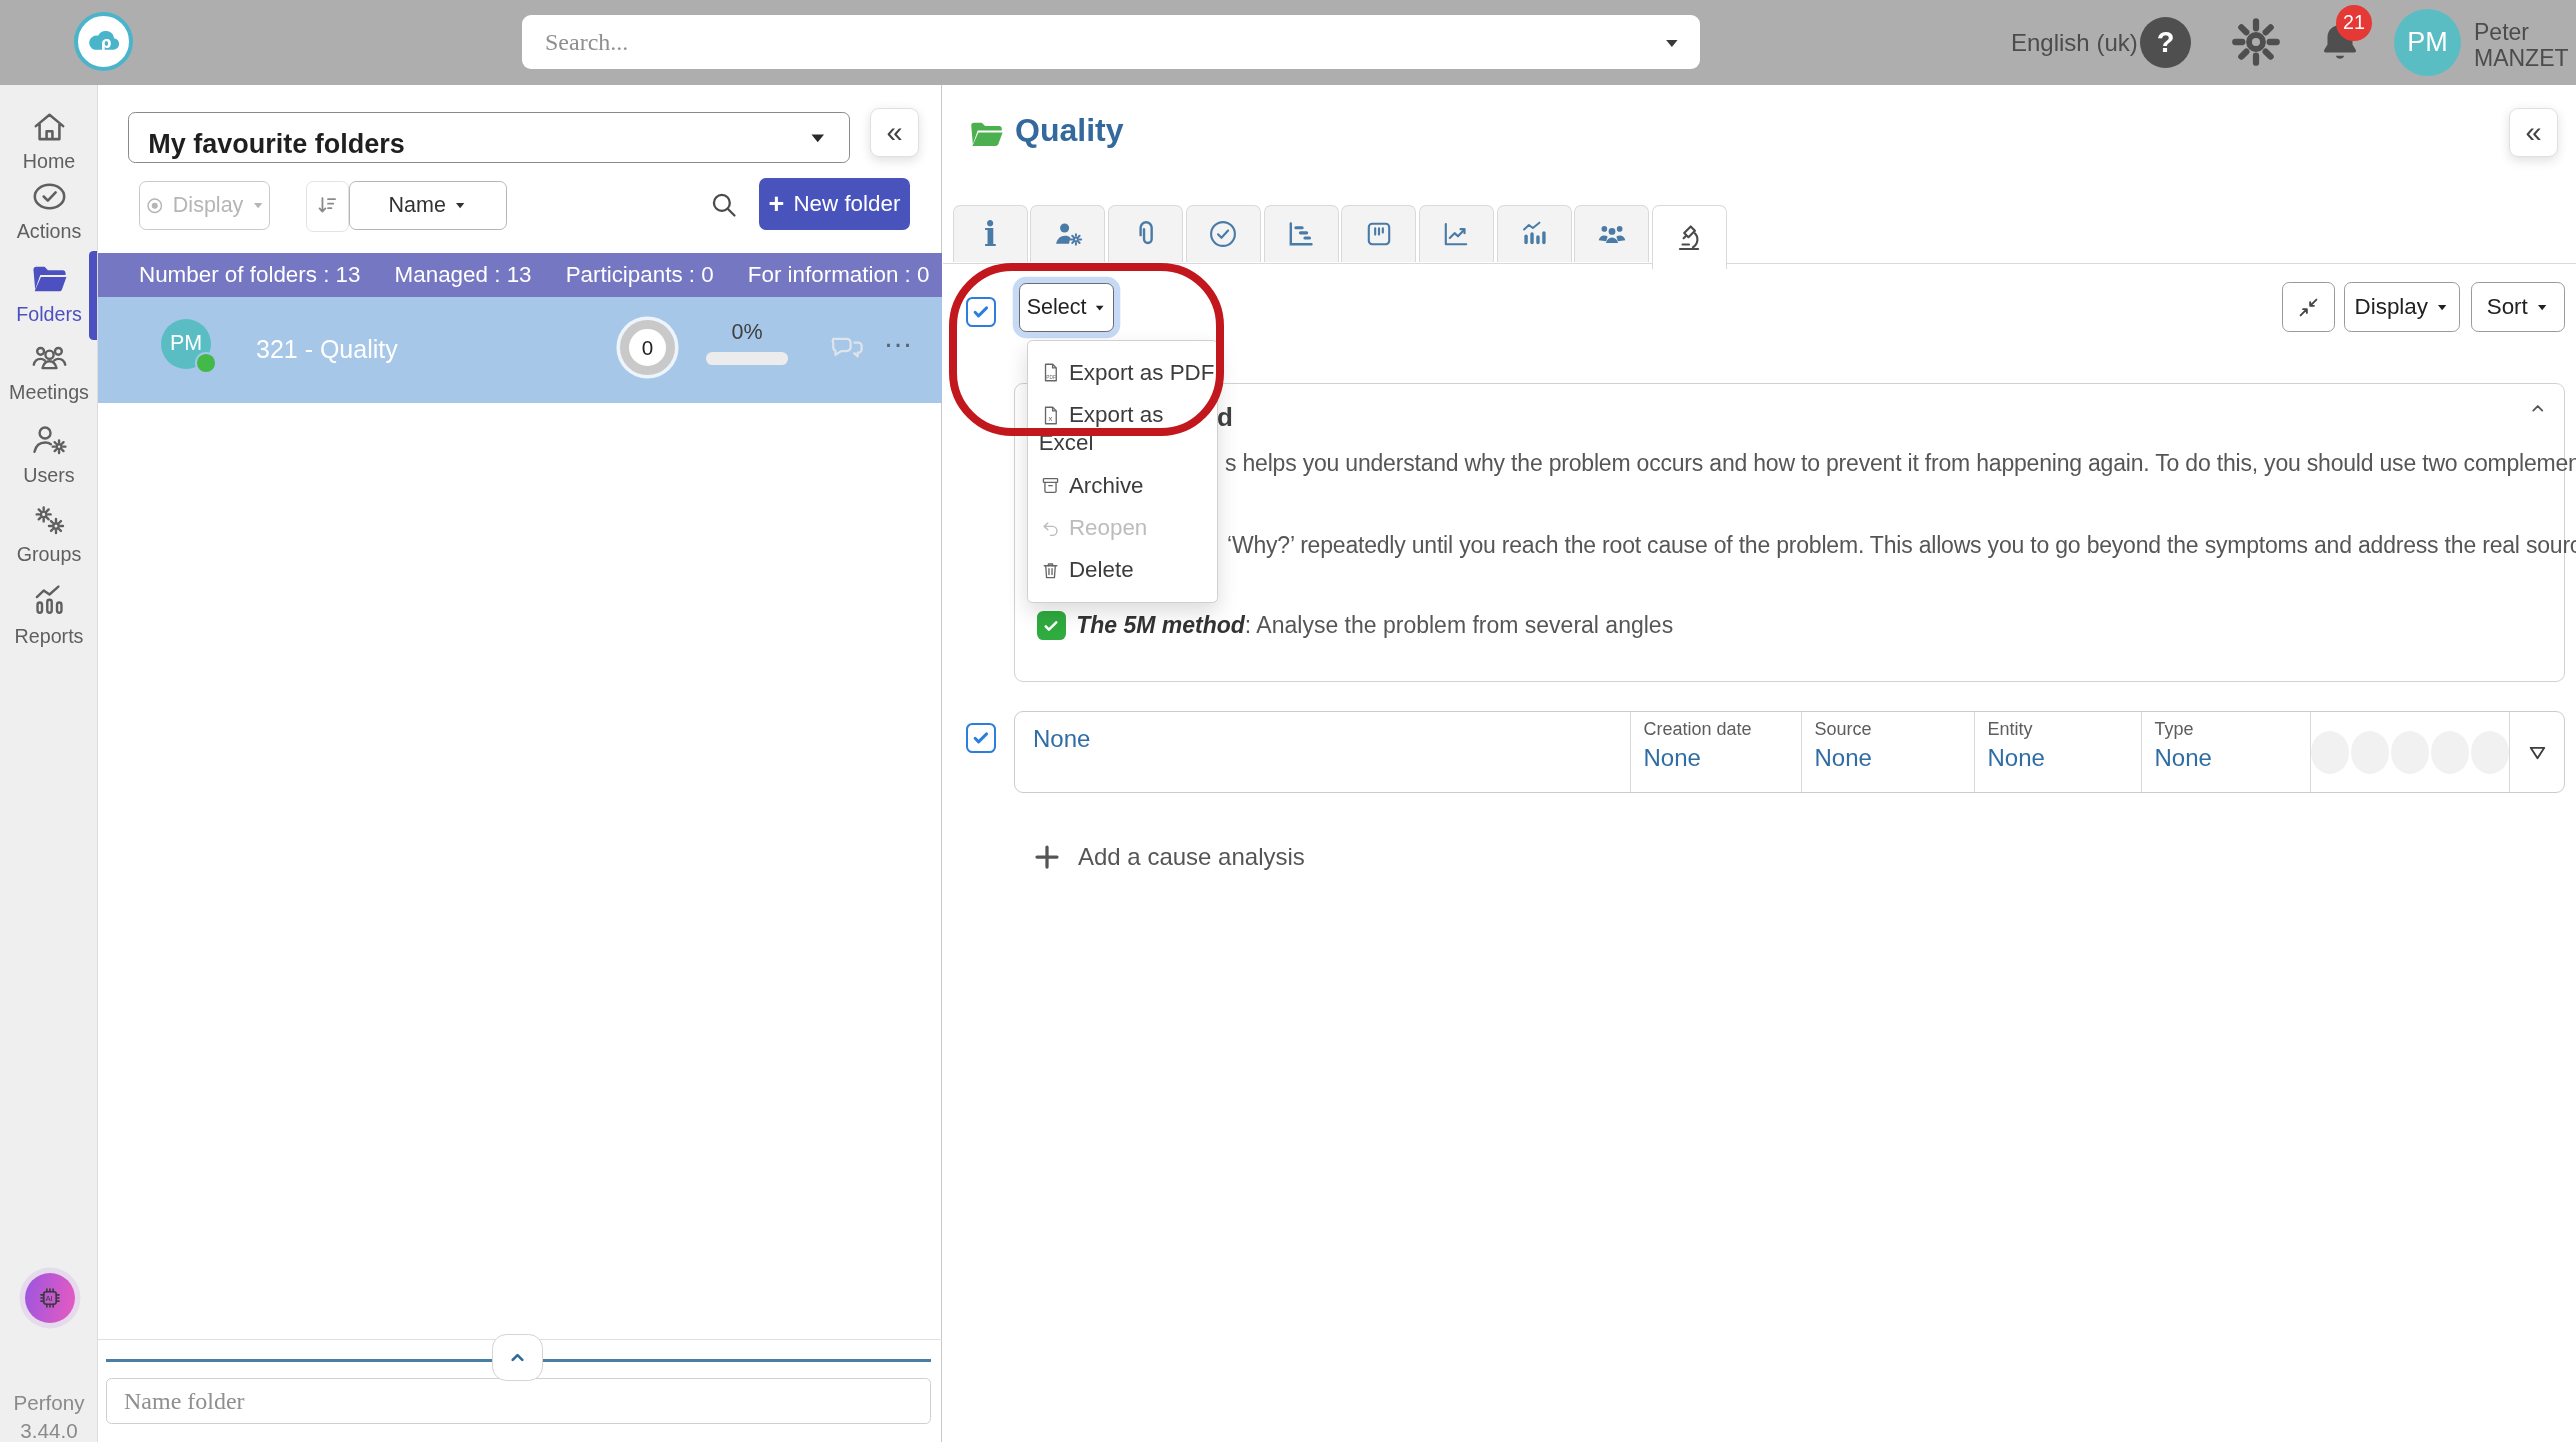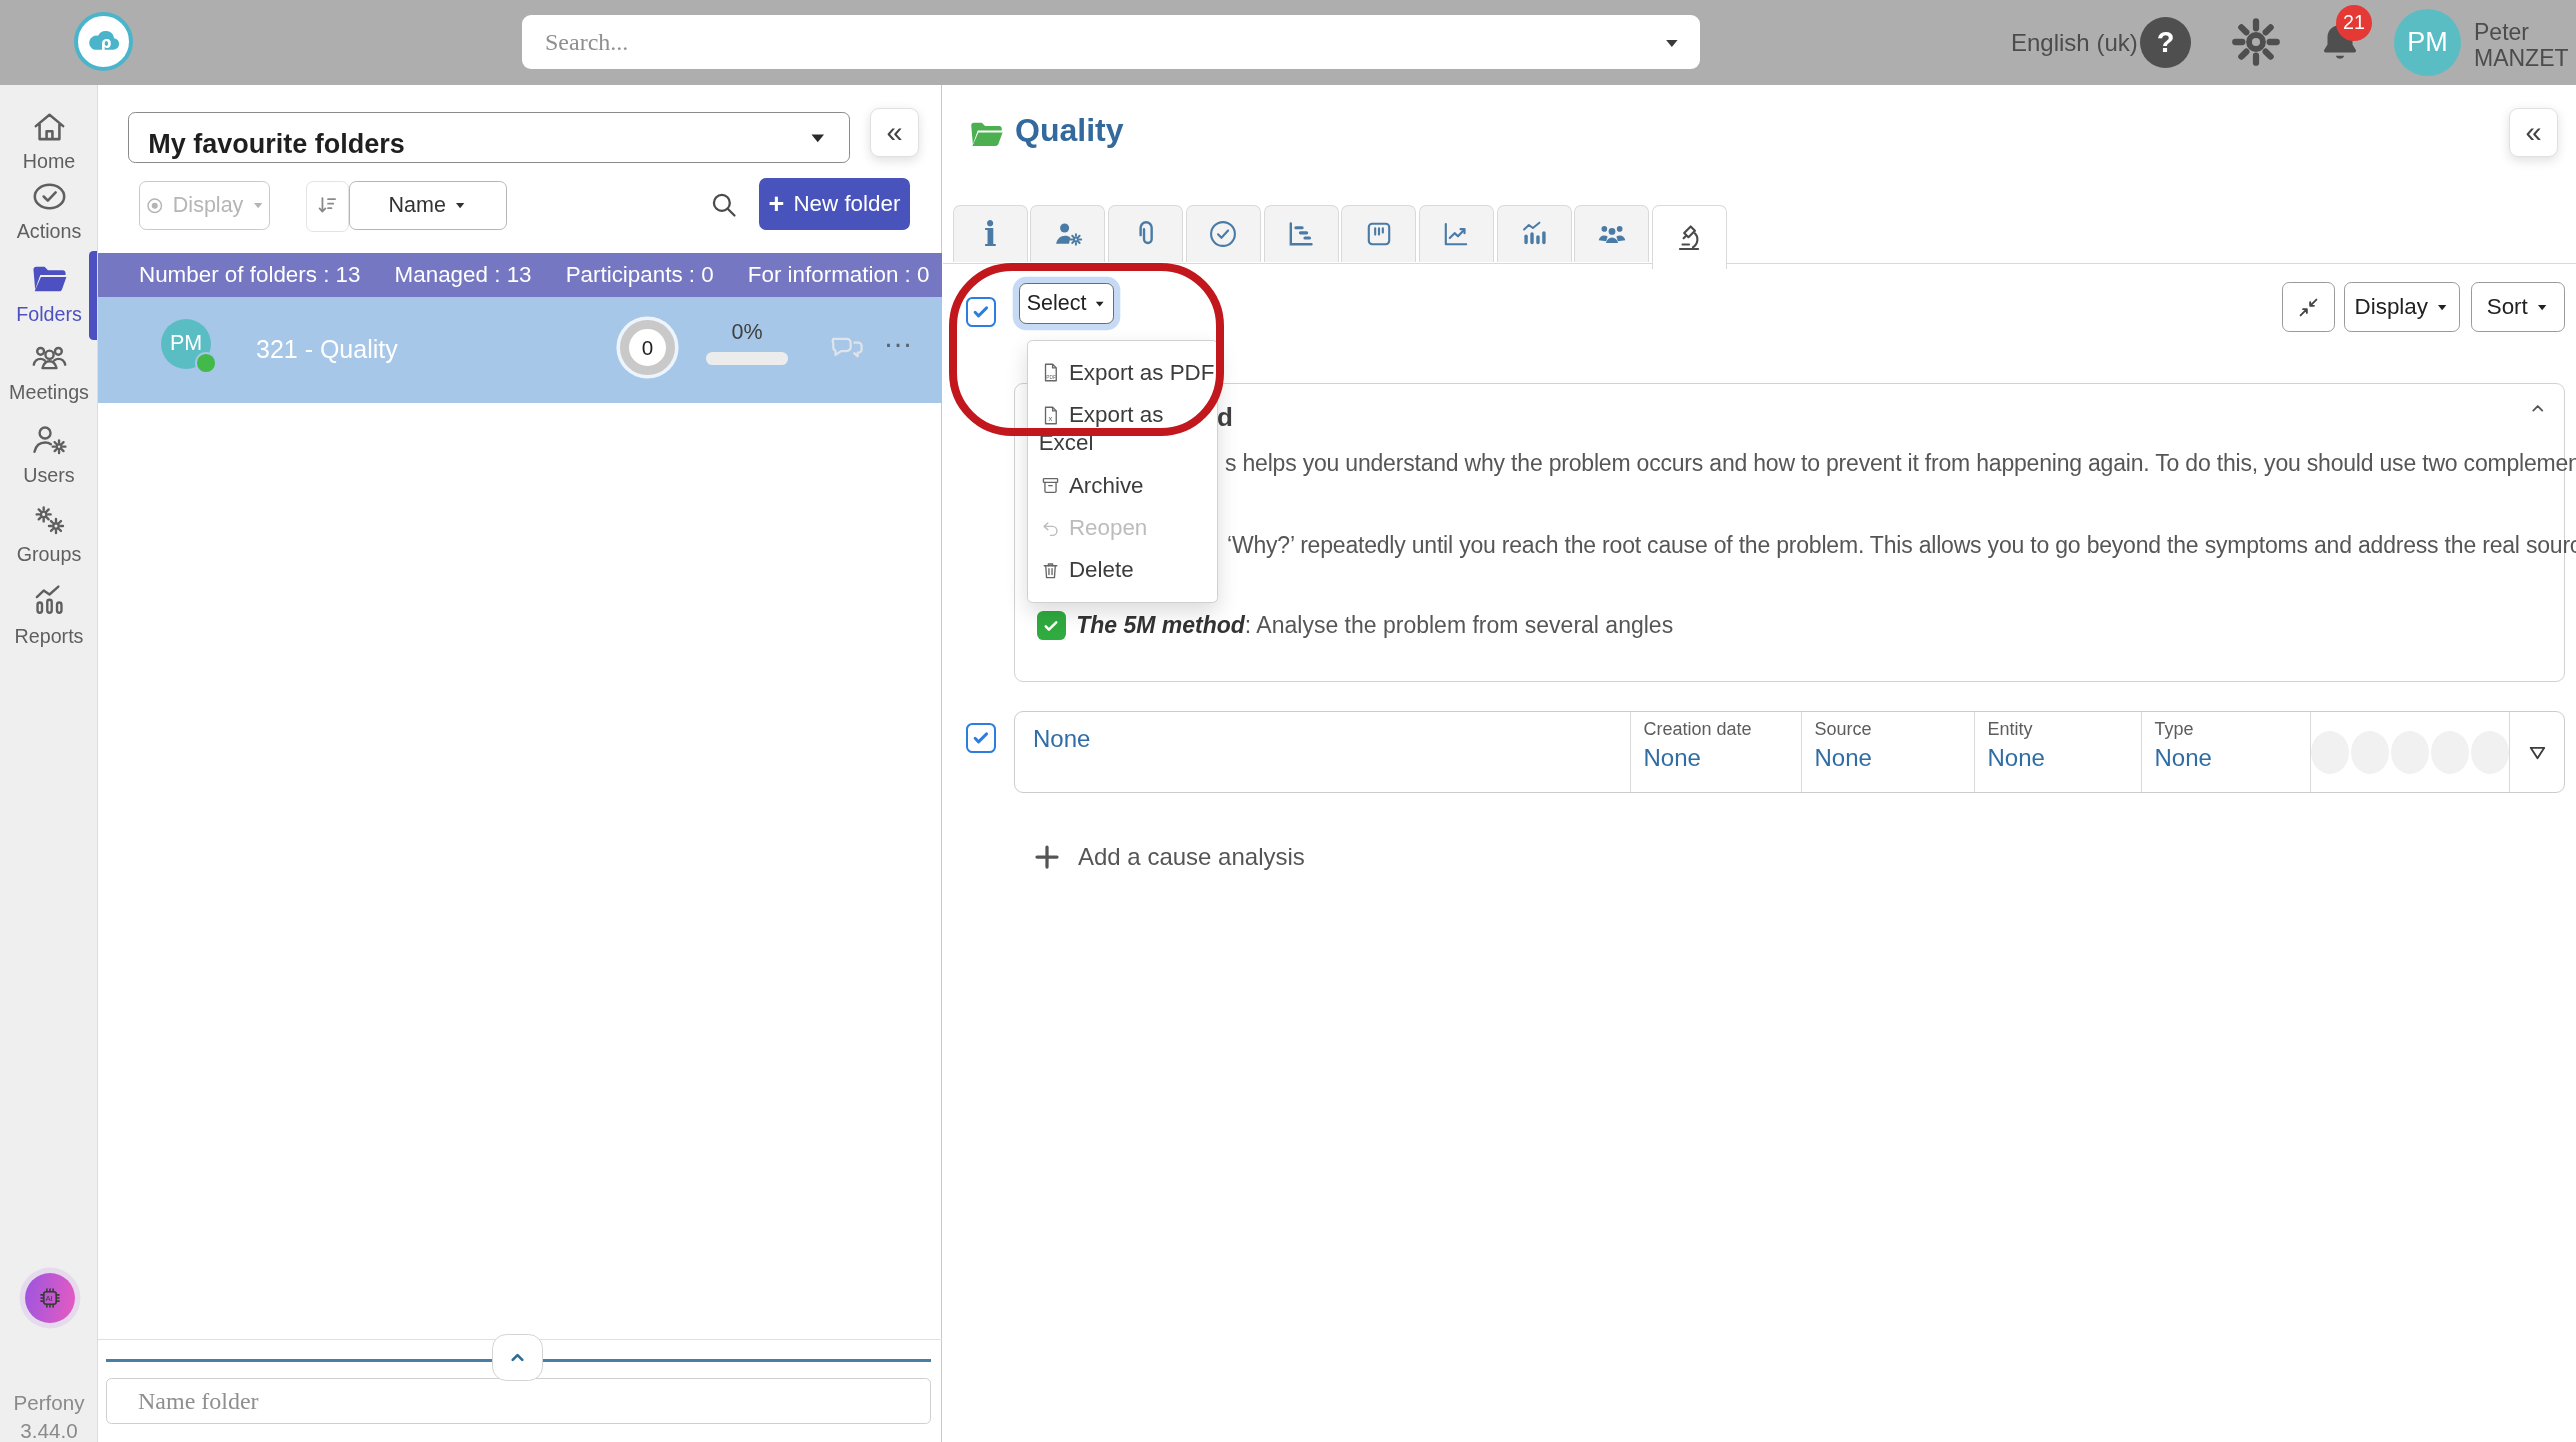--- a/index.html
+++ b/index.html
@@ -70,37 +70,37 @@
   .f-progress{position:absolute;left:608px;top:23px;width:82px;text-align:center;}
   .f-progress .pct{font-size:21.5px;color:#3f3f3f;}
   .f-progress .bar{margin-top:7.2px;width:82px;height:12.5px;border-radius:6.3px;background:#ececec;}
   .f-chat{position:absolute;left:730px;top:32px;}
   .f-dots{position:absolute;left:785px;top:23px;font-size:30px;color:#5b6672;letter-spacing:3.6px;}
   .pan-div{position:absolute;left:0;top:1254px;width:844px;height:0.9px;background:#e0e0e0;}
   .blue-line{position:absolute;left:8px;top:1274px;width:825px;height:2.7px;background:#4a7fa5;}
   .pill{position:absolute;left:394px;top:1249px;width:51px;height:47px;background:#fff;border:1.8px solid #d4d4d4;
         border-radius:14.3px;display:flex;align-items:center;justify-content:center;box-sizing:border-box;cursor:pointer;z-index:3;}
   .namefolder{position:absolute;left:8px;top:1293px;width:825px;height:46px;border:0.9px solid #cfcfcf;border-radius:5.4px;
-        font-size:24px;color:#333;padding:0 31px;box-sizing:border-box;}
+        font-size:24px;color:#333;padding:0 17px;box-sizing:border-box;}
   .namefolder::placeholder{color:#8f8f8f;}
 
   
   .main{position:absolute;left:943px;top:85px;width:1633px;height:1358px;background:#fff;}
   .m-title{position:absolute;left:72px;top:27px;font-size:32px;font-weight:bold;color:#33699c;}
   .m-folder-icon{position:absolute;left:24px;top:29.5px;}
   .collapse-right{position:absolute;right:18px;top:23px;width:47px;height:47px;}
   .tabs{position:absolute;left:9.8px;top:120px;display:flex;gap:2.7px;}
   .tab{width:75px;height:57px;background:#f3f3f3;border:0.9px solid #d9d9d9;border-bottom:none;border-radius:7.2px 7.2px 0 0;
         display:flex;align-items:center;justify-content:center;color:#4a7ba6;box-sizing:border-box;cursor:pointer;}
   .tab.active{background:#fff;height:64px;color:#4a4a4a;z-index:2;position:relative;}
   .tab-line{position:absolute;left:0;top:178px;width:1633px;height:0.9px;background:#d9d9d9;}
   .checkbox{width:29.5px;height:29.5px;border:2.7px solid #2b7de0;border-radius:6.3px;background:#fff;box-sizing:border-box;
         display:flex;align-items:center;justify-content:center;cursor:pointer;}
   .cb-top{position:absolute;left:23px;top:212px;}
-  .select-btn{position:absolute;left:76px;top:198px;width:95px;height:41px;background:#fff;border:1.8px solid #6b6b6b;border-radius:7.2px;
+  .select-btn{position:absolute;left:76px;top:198px;width:95px;height:49px;background:#fff;border:1.8px solid #6b6b6b;border-radius:7.2px;
         box-sizing:border-box;display:flex;align-items:center;justify-content:center;gap:6.3px;font-size:21.5px;color:#222;
         box-shadow:0 0 0 6.3px #c7daf5;cursor:pointer;white-space:nowrap;}
   .tb-right{position:absolute;top:197px;height:50px;}
   .compress{left:1339px;width:53px;}
   .m-display{left:1401px;width:116px;font-size:22.4px;}
   .m-sort{left:1528px;width:94px;font-size:22.4px;}
   .tb-right.btn-outline{color:#222;border-color:#9a9a9a;}
   .guide-card{position:absolute;left:71px;top:298px;width:1551px;height:299px;border:0.9px solid #d2d2d2;border-radius:9px;
         background:#fff;box-sizing:border-box;}
   .g-collapse{position:absolute;right:16px;top:14.3px;cursor:pointer;}

